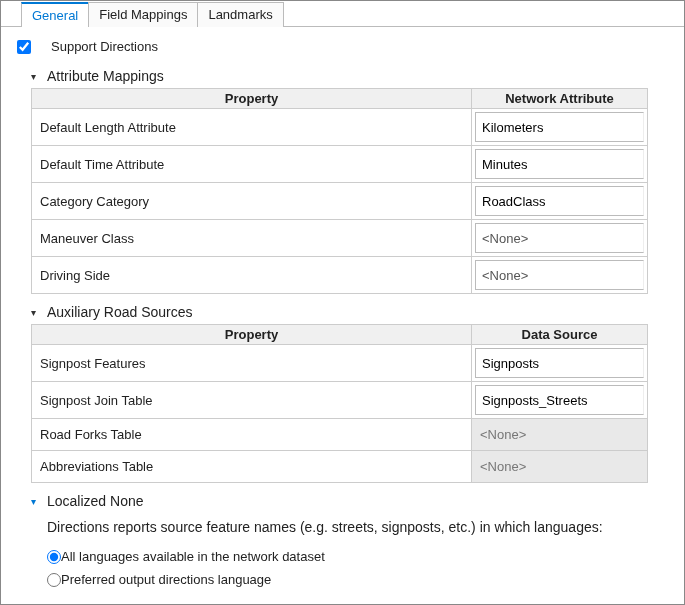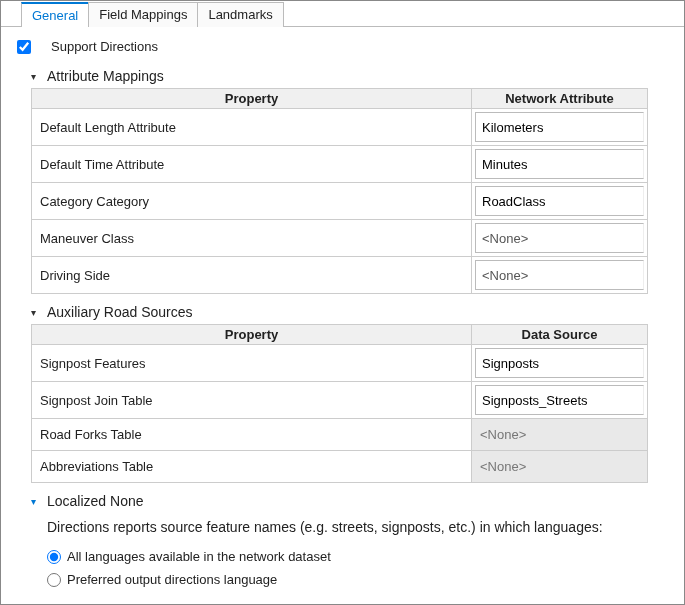--- a/index.html
+++ b/index.html
@@ -119,21 +119,20 @@
       display: flex;
       align-items: center;
     }
     .help-text {
       margin: 10px 0 10px 16px;
       font-size: 14px;
     }
     .radio-row {
       display: flex;
       align-items: center;
-      gap: 6px;
       margin-left: 16px;
       padding: 4px 0;
     }
     .radio-row input[type="radio"] {
       width: 14px;
       height: 14px;
     }
     .col-prop { width: 440px; }
     .col-val { width: auto; }
   </style>

